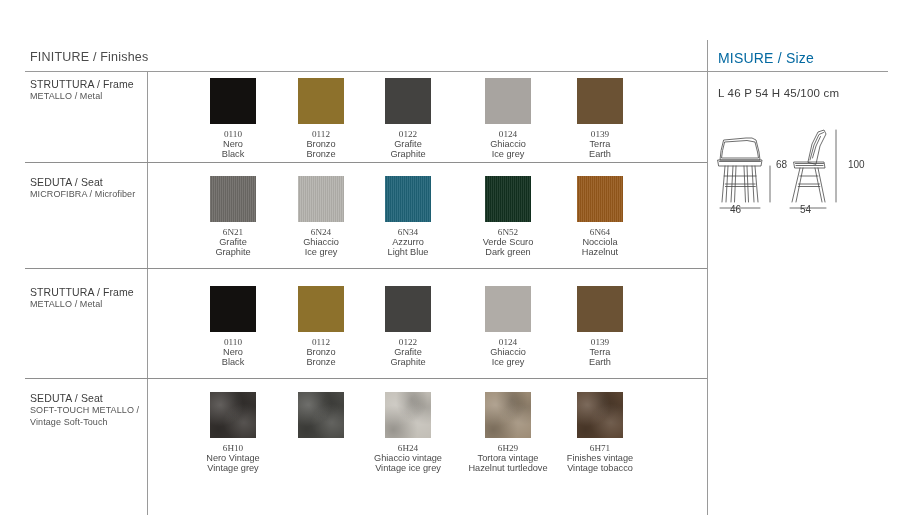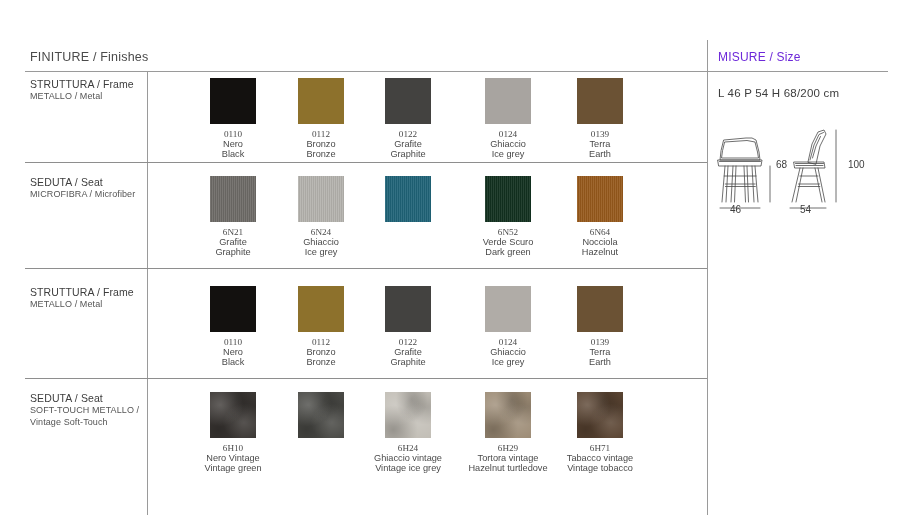--- a/index.html
+++ b/index.html
@@ -23,23 +23,23 @@
     top: 50px;
     font-size: 12.5px;
     letter-spacing: .2px;
     color: #4a4a4a;
     white-space: nowrap;
   }
   .hdr-misure {
     position: absolute;
     left: 718px;
     top: 50px;
-    font-size: 12px;
+    font-size: 14px;
     letter-spacing: .2px;
-    color: #6d28d9;
+    color: #0369a1;
     white-space: nowrap;
   }
 
   
   .rule-top {
     position: absolute;
     left: 25px;
     top: 71px;
     width: 863px;
     height: 1px;
@@ -217,20 +217,25 @@
         <div class="sw-cell" style="left: 114px;">
           <div class="sw-chip tex-fiber" style="background: rgb(180, 178, 173);"></div>
           <div class="sw-txt">
             <span class="code">6N24</span>
             <span class="it">Ghiaccio</span>
             <span class="en">Ice grey</span>
           </div>
         </div>
         <div class="sw-cell" style="left: 201px;">
           <div class="sw-chip tex-fiber" style="background: rgb(31, 99, 119);"></div>
+          <div class="sw-txt">
+            <span class="code">6N34</span>
+            <span class="it">Azzurro</span>
+            <span class="en">Light Blue</span>
+          </div>
         </div>
         <div class="sw-cell" style="left: 301px;">
           <div class="sw-chip tex-fiber" style="background: rgb(18, 48, 31);"></div>
           <div class="sw-txt">
             <span class="code">6N52</span>
             <span class="it">Verde Scuro</span>
             <span class="en">Dark green</span>
           </div>
         </div>
         <div class="sw-cell" style="left: 393px;">
@@ -296,21 +301,21 @@
         <div class="l1">SEDUTA / Seat</div>
         <div class="l2">SOFT-TOUCH METALLO /</div>
         <div class="l2">Vintage Soft-Touch</div>
       </div>
       <div class="swatches">
         <div class="sw-cell" style="left: 26px;">
           <div class="sw-chip tex-vintage" style="background: rgb(59, 55, 52);"></div>
           <div class="sw-txt">
             <span class="code">6H10</span>
             <span class="it">Nero Vintage</span>
-            <span class="en">Vintage green</span>
+            <span class="en">Vintage grey</span>
           </div>
         </div>
         <div class="sw-cell" style="left: 114px;">
           <div class="sw-chip tex-vintage" style="background: rgb(74, 74, 70);"></div>
         </div>
         <div class="sw-cell" style="left: 201px;">
           <div class="sw-chip tex-vintage" style="background: rgb(194, 190, 182);"></div>
           <div class="sw-txt">
             <span class="code">6H24</span>
             <span class="it">Ghiaccio vintage</span>
@@ -322,32 +327,32 @@
           <div class="sw-txt">
             <span class="code">6H29</span>
             <span class="it">Tortora vintage</span>
             <span class="en">Hazelnut turtledove</span>
           </div>
         </div>
         <div class="sw-cell" style="left: 393px;">
           <div class="sw-chip tex-vintage" style="background: rgb(90, 68, 50);"></div>
           <div class="sw-txt">
             <span class="code">6H71</span>
-            <span class="it">Tabacco vintage</span>
+            <span class="it">Finishes vintage</span>
             <span class="en">Vintage tobacco</span>
           </div>
         </div>
       </div>
     </div>
     <div class="rule-row" style="top: 162px;"></div>
     <div class="rule-row" style="top: 268px;"></div>
     <div class="rule-row" style="top: 378px;"></div>
   </div>
 
-<div class="size-text">L 46 P 54  H 68/200 cm</div>
+<div class="size-text">L 46 P 54  H 45/100 cm</div>
 
 <div class="drawing">
   <svg width="190" height="100" viewBox="0 0 190 100">
     <g stroke="#4a4a4a" stroke-width="0.8" fill="none" stroke-linejoin="round" stroke-linecap="round">
 
       <g>
 
         <path d="M12 22 L34 20 L40 20 L44 22 L47 34 L48 42 L8 42 L9 33 Z"></path>
 
         <path d="M13 24 L35 22.5 L43 24 L45.5 34 L46.5 40 L9.5 40 L10.5 33 Z"></path>

